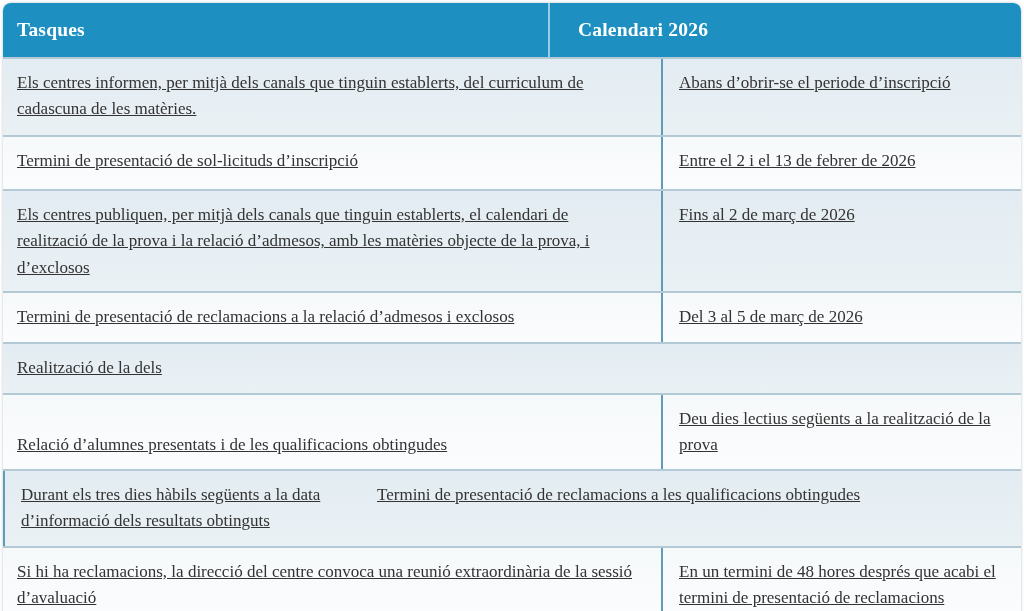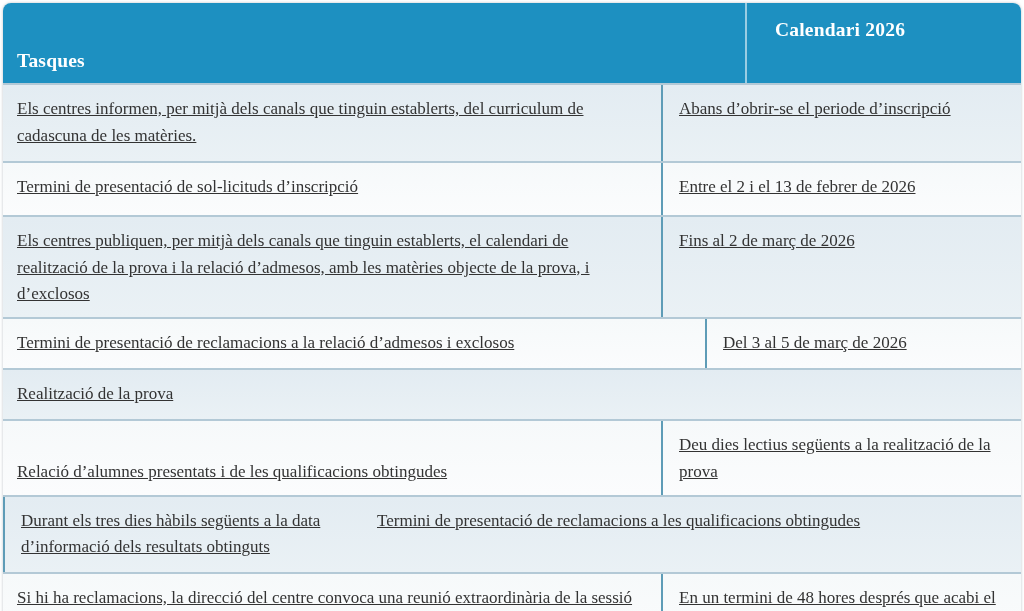--- a/index.html
+++ b/index.html
@@ -34,21 +34,21 @@
     box-sizing: border-box;
   }
   .th {
     font-weight: bold;
     font-size: 19.5px;
     line-height: 1.3;
     padding: 14px 14px 10px 14px;
     box-sizing: border-box;
     letter-spacing: 0.2px;
   }
-  .th.left { width: 742px; margin-top: 31px; }
+  .th.left { width: 545px; }
   .th.right {
     flex: 1;
     border-left: 2px solid rgba(255,255,255,0.55);
     padding-left: 28px;
   }
   .trow {
     display: flex;
     box-sizing: border-box;
     border-top: 2px solid var(--divider_h, #b3c9d6);
     color: var(--text, #333333);
@@ -65,21 +65,21 @@
   }
   .td.left { width: 658px; }
   .td.right {
     flex: 1;
     border-left: 2px solid var(--divider_v, #5e9cb7);
     padding-left: 16px;
   }
   .r1 { min-height: 78px; }
   .r2 { min-height: 54px; }
   .r3 { min-height: 96px; }
-  .r4 { min-height: 51px; gap: 44px; }
+  .r4 { min-height: 51px; }
   .r5 { min-height: 51px; }
   .r6 { min-height: 64px; align-items: flex-end; }
   .r7 { min-height: 77px; }
   .r8 { min-height: 72px; }
 </style>
 </head>
 <body>
 
 <div class="page">
   <div class="cal-table">
@@ -103,21 +103,21 @@
       <div class="td left">Els centres publiquen, per mitjà dels canals que tinguin establerts, el calendari de realització de la prova i la relació d’admesos, amb les matèries objecte de la prova, i d’exclosos</div>
       <div class="td right">Fins al 2 de març de 2026</div>
     </div>
 
     <div class="trow plain r4">
       <div class="td left">Termini de presentació de reclamacions a la relació d’admesos i exclosos</div>
       <div class="td right">Del 3 al 5 de març de 2026</div>
     </div>
 
     <div class="trow alt r5">
-      <div class="td left">Realització de la prova</div>
+      <div class="td left">Realització de la dels</div>
     </div>
 
     <div class="trow plain r6">
       <div class="td left">Relació d’alumnes presentats i de les qualificacions obtingudes</div>
       <div class="td right">Deu dies lectius següents a la realització de la prova</div>
     </div>
 
     <div class="trow alt r7">
       <div class="td right">Durant els tres dies hàbils següents a la data d’informació dels resultats obtinguts</div>
       <div class="td left">Termini de presentació de reclamacions a les qualificacions obtingudes</div>

